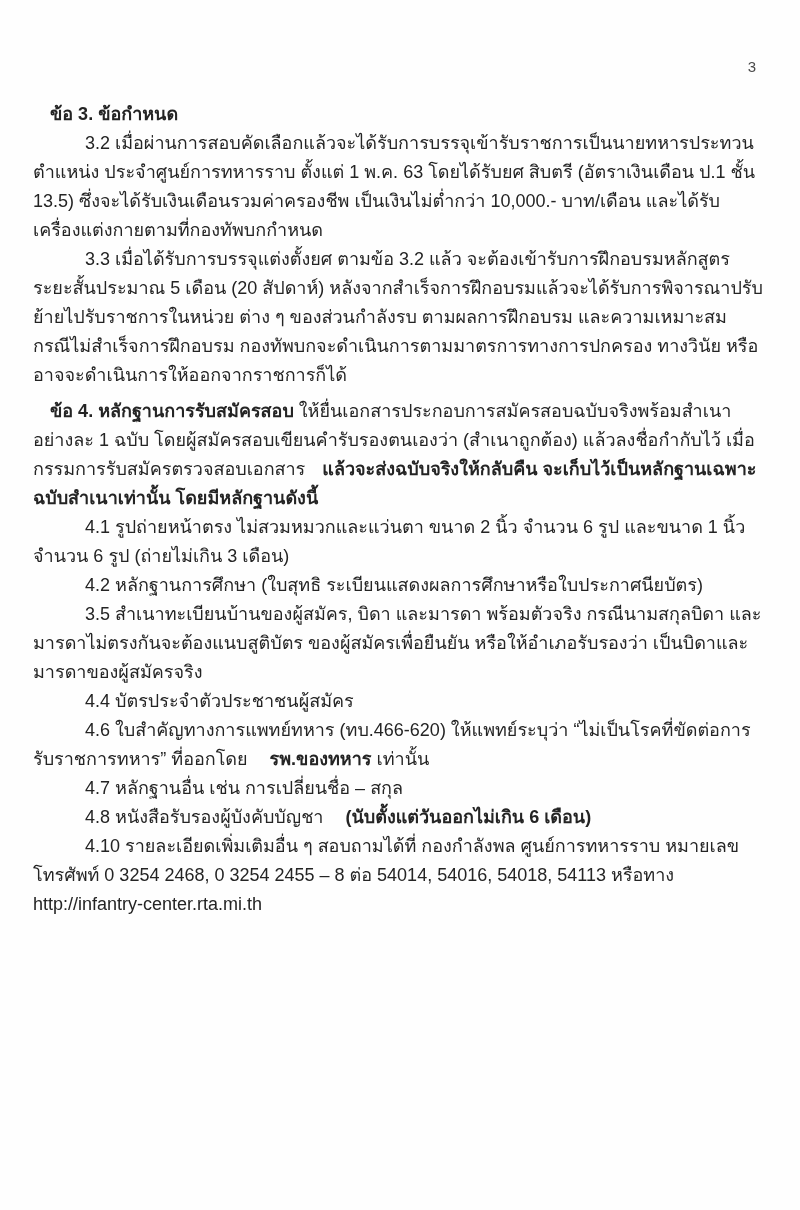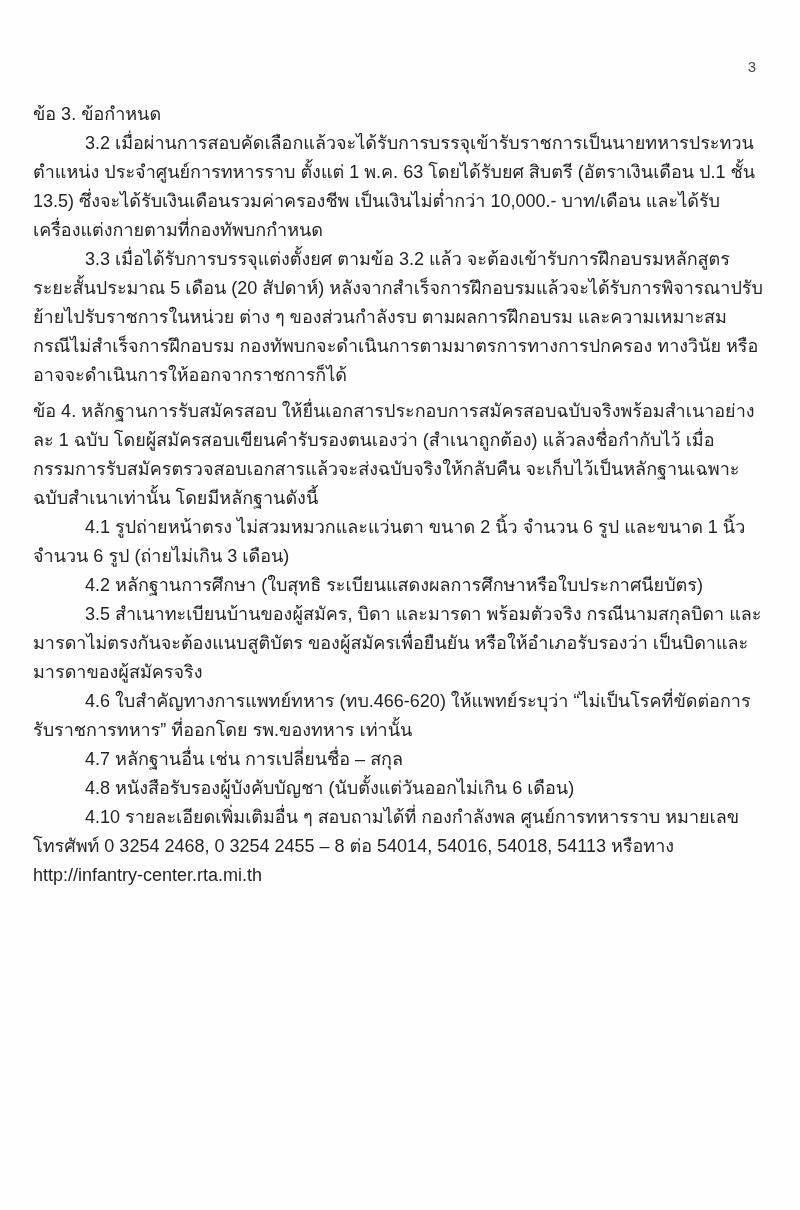--- a/index.html
+++ b/index.html
@@ -31,41 +31,42 @@
     color: #4a4a4a;
   }
   .para {
     margin: 0;
     font-size: 18px;
     line-height: 29px;
     text-align: left;
     word-break: normal;
   }
   .indent { text-indent: 52px; }
-  .b, .head { font-weight: normal; }
+  .b, .head { font-weight: bold; margin-left: 17px; }
   .head { text-indent: 0; }
   .gap-top { margin-top: 7px; }
 </style>
 </head>
 <body>
 
 <div class="page">
 
   <div class="page-number">3</div>
 
   <p class="para head">ข้อ 3. ข้อกำหนด</p>
 
   <p class="para indent">3.2 เมื่อผ่านการสอบคัดเลือกแล้วจะได้รับการบรรจุเข้ารับราชการเป็นนายทหารประทวน ตำแหน่ง ประจำศูนย์การทหารราบ ตั้งแต่ 1 พ.ค. 63 โดยได้รับยศ สิบตรี (อัตราเงินเดือน ป.1 ชั้น 13.5) ซึ่งจะได้รับเงินเดือนรวมค่าครองชีพ เป็นเงินไม่ต่ำกว่า 10,000.- บาท/เดือน และได้รับเครื่องแต่งกายตามที่กองทัพบกกำหนด</p>
   <p class="para indent">3.3 เมื่อได้รับการบรรจุแต่งตั้งยศ ตามข้อ 3.2 แล้ว จะต้องเข้ารับการฝึกอบรมหลักสูตรระยะสั้นประมาณ 5 เดือน (20 สัปดาห์) หลังจากสำเร็จการฝึกอบรมแล้วจะได้รับการพิจารณาปรับย้ายไปรับราชการในหน่วย ต่าง ๆ ของส่วนกำลังรบ ตามผลการฝึกอบรม และความเหมาะสม กรณีไม่สำเร็จการฝึกอบรม กองทัพบกจะดำเนินการตามมาตรการทางการปกครอง ทางวินัย หรืออาจจะดำเนินการให้ออกจากราชการก็ได้</p>
 
   <p class="para gap-top"><span class="b">ข้อ 4. หลักฐานการรับสมัครสอบ</span><span> ให้ยื่นเอกสารประกอบการสมัครสอบฉบับจริงพร้อมสำเนาอย่างละ 1 ฉบับ โดยผู้สมัครสอบเขียนคำรับรองตนเองว่า (สำเนาถูกต้อง) แล้วลงชื่อกำกับไว้ เมื่อกรรมการรับสมัครตรวจสอบเอกสาร</span><span class="b">แล้วจะส่งฉบับจริงให้กลับคืน จะเก็บไว้เป็นหลักฐานเฉพาะฉบับสำเนาเท่านั้น โดยมีหลักฐานดังนี้</span></p>
 
   <p class="para indent">4.1 รูปถ่ายหน้าตรง ไม่สวมหมวกและแว่นตา ขนาด 2 นิ้ว จำนวน 6 รูป และขนาด 1 นิ้ว จำนวน 6 รูป (ถ่ายไม่เกิน 3 เดือน)</p>
   <p class="para indent">4.2 หลักฐานการศึกษา (ใบสุทธิ ระเบียนแสดงผลการศึกษาหรือใบประกาศนียบัตร)</p>
   <p class="para indent">3.5 สำเนาทะเบียนบ้านของผู้สมัคร, บิดา และมารดา พร้อมตัวจริง กรณีนามสกุลบิดา และมารดาไม่ตรงกันจะต้องแนบสูติบัตร ของผู้สมัครเพื่อยืนยัน หรือให้อำเภอรับรองว่า เป็นบิดาและมารดาของผู้สมัครจริง</p>
+  <p class="para indent">4.4 บัตรประจำตัวประชาชนผู้สมัคร</p>
 
 
   <p class="para indent"><span>4.6 ใบสำคัญทางการแพทย์ทหาร (ทบ.466-620) ให้แพทย์ระบุว่า “ไม่เป็นโรคที่ขัดต่อการรับราชการทหาร” ที่ออกโดย </span><span class="b">รพ.ของทหาร</span><span> เท่านั้น</span></p>
 
   <p class="para indent">4.7 หลักฐานอื่น เช่น การเปลี่ยนชื่อ – สกุล</p>
 
   <p class="para indent"><span>4.8 หนังสือรับรองผู้บังคับบัญชา </span><span class="b">(นับตั้งแต่วันออกไม่เกิน 6 เดือน)</span></p>
 
 
   <p class="para indent">4.10 รายละเอียดเพิ่มเติมอื่น ๆ สอบถามได้ที่ กองกำลังพล ศูนย์การทหารราบ  หมายเลขโทรศัพท์ 0 3254 2468, 0 3254 2455 – 8 ต่อ 54014, 54016, 54018, 54113 หรือทาง http://infantry-center.rta.mi.th</p>

